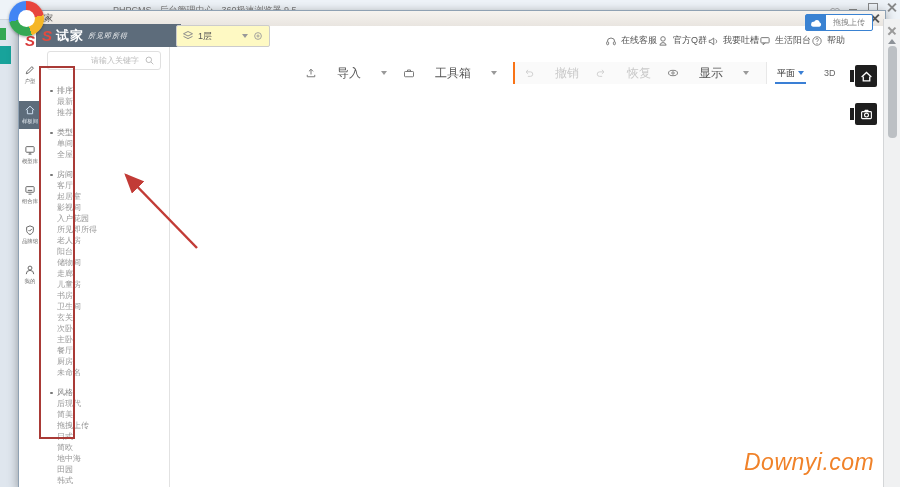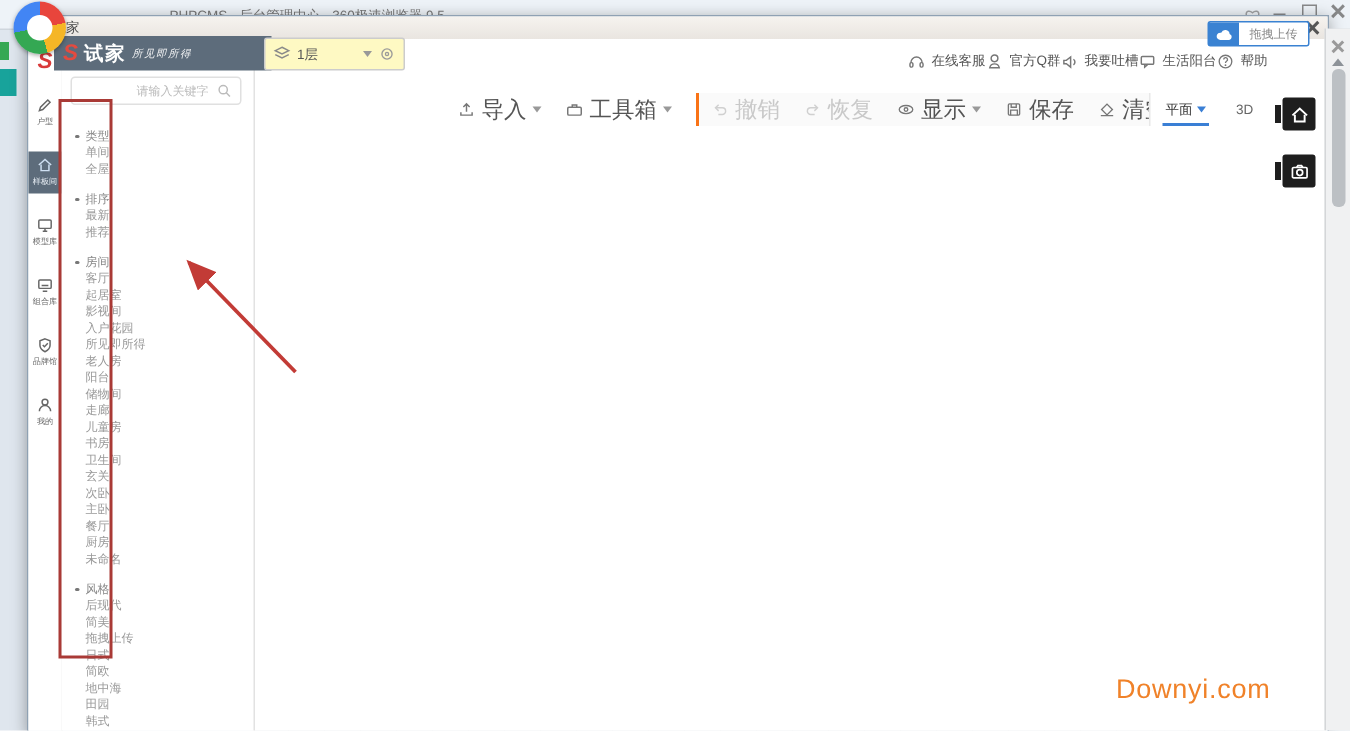--- a/index.html
+++ b/index.html
@@ -48,21 +48,21 @@
   .floor-selector{position:absolute;left:157px;top:-1px;width:82px;height:20px;border:1px solid #ccc;border-radius:2px;background:#fef9c3;display:flex;align-items:center;gap:4px;padding:0 5px;z-index:3;}
   .floor-label{font-size:9px;color:#555;flex:1;}
   .chev{width:0;height:0;border-left:3.5px solid transparent;border-right:3.5px solid transparent;border-top:4px solid #999;}
   .top-menu{position:absolute;right:40px;top:8px;display:flex;align-items:center;}
   .menu-item{display:flex;align-items:center;gap:4px;font-size:9px;color:#555;cursor:pointer;white-space:nowrap;}
   .upload-btn{position:absolute;right:12px;top:-12px;height:15px;border:1px solid #3a82d2;border-radius:2px;background:#fff;display:flex;align-items:center;z-index:4;}
   .upload-ico{width:20px;height:15px;background:#3a82d2;display:flex;align-items:center;justify-content:center;}
   .upload-label{font-size:8px;color:#888;padding:0 7px;}
   
   .toolbar-row{position:absolute;left:150px;right:0;top:36px;height:22px;background:#fff;display:flex;align-items:center;}
-  .tbtn{display:flex;align-items:center;gap:4px;font-size:15px;color:#555;padding:0 8px;height:20px;cursor:pointer;white-space:nowrap;}
+  .tbtn{display:flex;align-items:center;gap:20px;font-size:12px;color:#555;padding:0 8px;height:20px;cursor:pointer;white-space:nowrap;}
   .tbtn.disabled{color:#c9c9c9;}
   .tgroup-mid{background:#fafafa;border-left:2px solid #f97316;border-right:1px solid #e8e8e8;display:flex;align-items:center;height:22px;margin-left:8px;}
   .toolbar-start{margin-left:128px;display:flex;align-items:center;}
   .tab-card{position:absolute;left:597px;top:0;height:22px;display:flex;background:#fff;border-left:1px solid #e8e8e8;border-right:1px solid #e8e8e8;}
   .vtab{display:flex;align-items:center;gap:3px;font-size:9px;color:#666;padding:0 10px;position:relative;cursor:pointer;text-align:center;}
   .vtab.active{color:#333;}
   .vtab.active:after{content:"";position:absolute;left:8px;right:8px;bottom:0;height:2px;background:#3a7fd5;}
   .vtab.active .chev{border-top-color:#3a7fd5;}
   
   .side-rail{position:absolute;left:0;top:15px;width:22px;bottom:0;background:#fff;border-right:1px solid #e8e8e8;z-index:2;display:flex;flex-direction:column;align-items:center;}
@@ -89,21 +89,21 @@
   .plan-svg{position:absolute;left:0;top:0;}
   .rname{font-size:8.5px;font-weight:bold;fill:#3a2f26;}
   .rarea{font-size:8.5px;fill:#4a4038;}
   .dimtxt{font-size:8px;fill:#6a6a6a;}
   
   .quick-btns{position:absolute;left:855px;top:65px;z-index:55;}
   .qbtn{position:relative;width:22px;height:22px;background:#1e1e1e;border-radius:2px;margin-bottom:16px;display:flex;align-items:center;justify-content:center;cursor:pointer;}
   .qbtn:before{content:"";position:absolute;left:-5px;top:5px;width:4px;height:12px;background:#1e1e1e;}
   
   .overlay{position:absolute;left:0;top:0;width:900px;height:487px;z-index:90;pointer-events:none;}
-  .watermark{position:absolute;left:744px;top:449px;font-size:18px;color:#f08229;z-index:80;letter-spacing:.5px;}
+  .watermark{position:absolute;left:744px;top:449px;font-size:23px;color:#f08229;z-index:80;letter-spacing:.5px;font-style:italic;}
   .ico{display:inline-flex;}
   .ico svg{display:block;}
 </style>
 </head>
 <body>
 
 <div class="browser-bar">
   <span class="browser-title">PHPCMS - 后台管理中心 - 360极速浏览器 9.5</span>
   <div class="win-controls">
     <span class="wc wc-heart">
@@ -366,28 +366,28 @@
       <input type="text" placeholder="请输入关键字" style="">
       <span class="ico">
         <svg width="11" height="11" viewBox="0 0 16 16" fill="none" stroke="#bbb" stroke-width="1.4">
             <circle cx="7" cy="7" r="4"></circle>
             <path d="M10 10 L13.5 13.5"></path>
           </svg>
       </span>
     </div>
     <div class="plist">
       <div class="pgroup">
+        <div class="phead"><span class="dot"></span><span>排序</span></div>
+        <div class="pitem">最新</div>
+        <div class="pitem">推荐</div>
+      </div>
+      <div class="pgroup">
         <div class="phead"><span class="dot"></span><span>类型</span></div>
         <div class="pitem">单间</div>
         <div class="pitem">全屋</div>
-      </div>
-      <div class="pgroup">
-        <div class="phead"><span class="dot"></span><span>排序</span></div>
-        <div class="pitem">最新</div>
-        <div class="pitem">推荐</div>
       </div>
       <div class="pgroup">
         <div class="phead"><span class="dot"></span><span>房间</span></div>
         <div class="pitem">客厅</div>
         <div class="pitem">起居室</div>
         <div class="pitem">影视间</div>
         <div class="pitem">入户花园</div>
         <div class="pitem">所见即所得</div>
         <div class="pitem">老人房</div>
         <div class="pitem">阳台</div>

